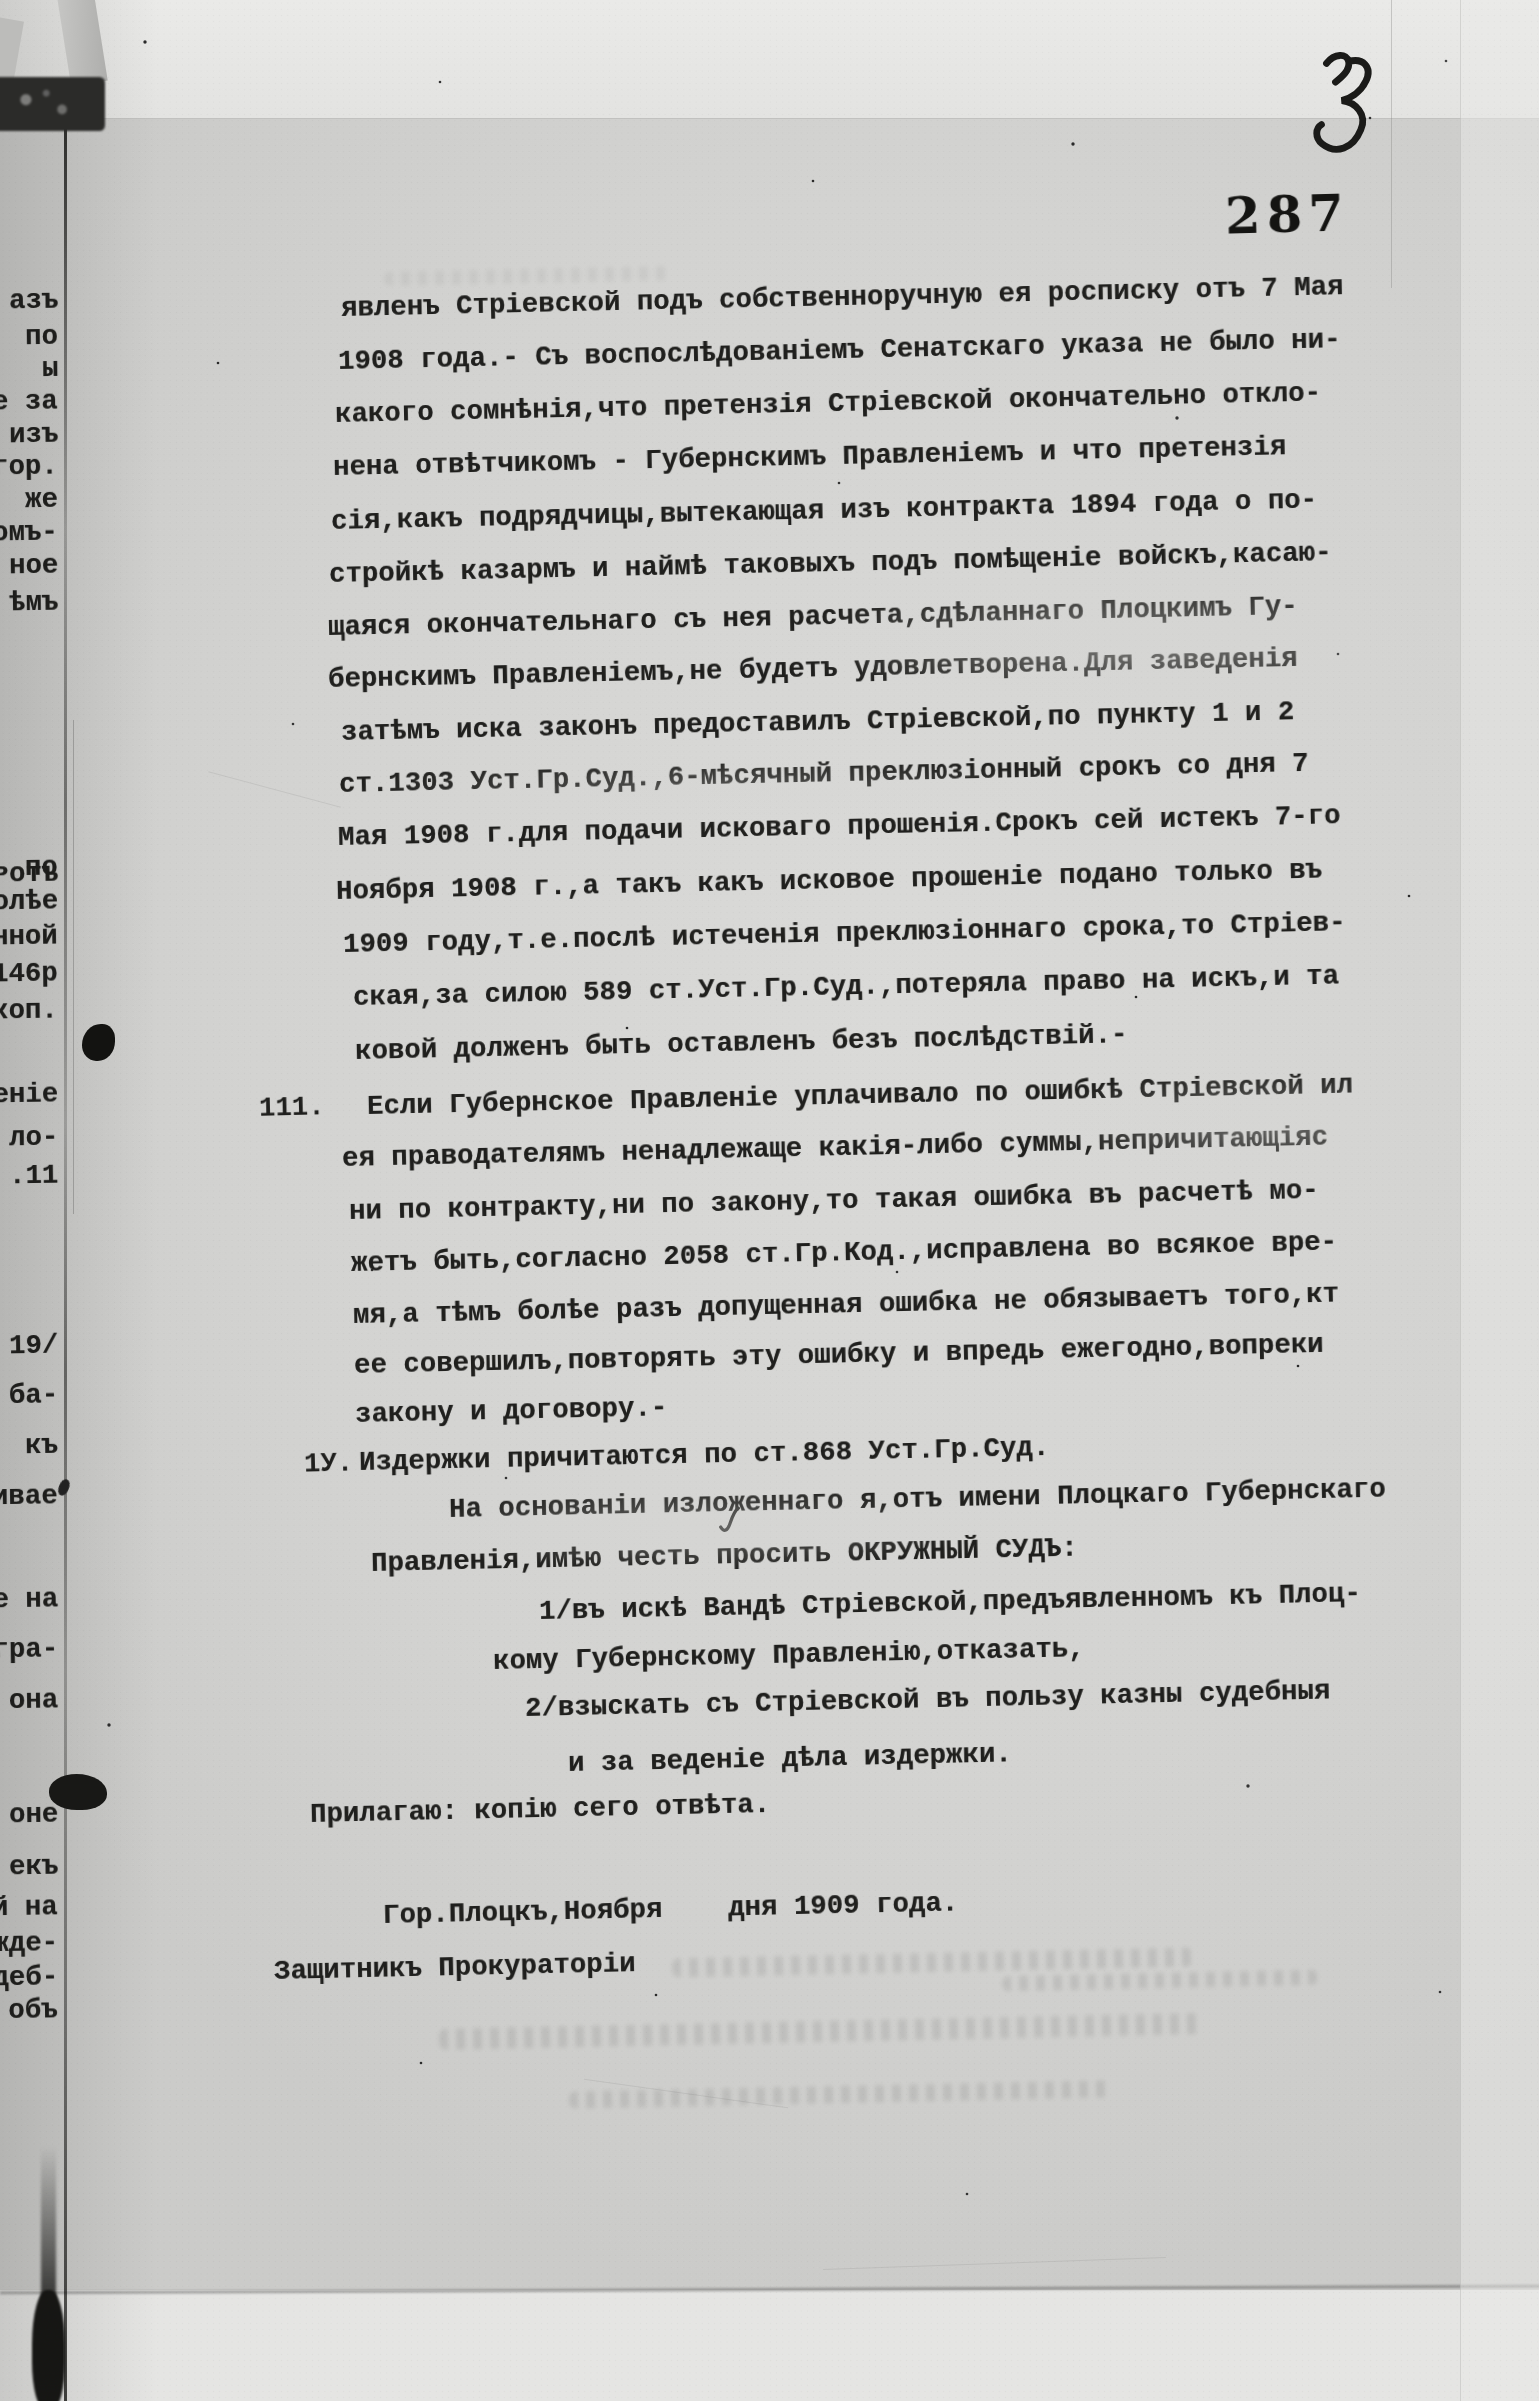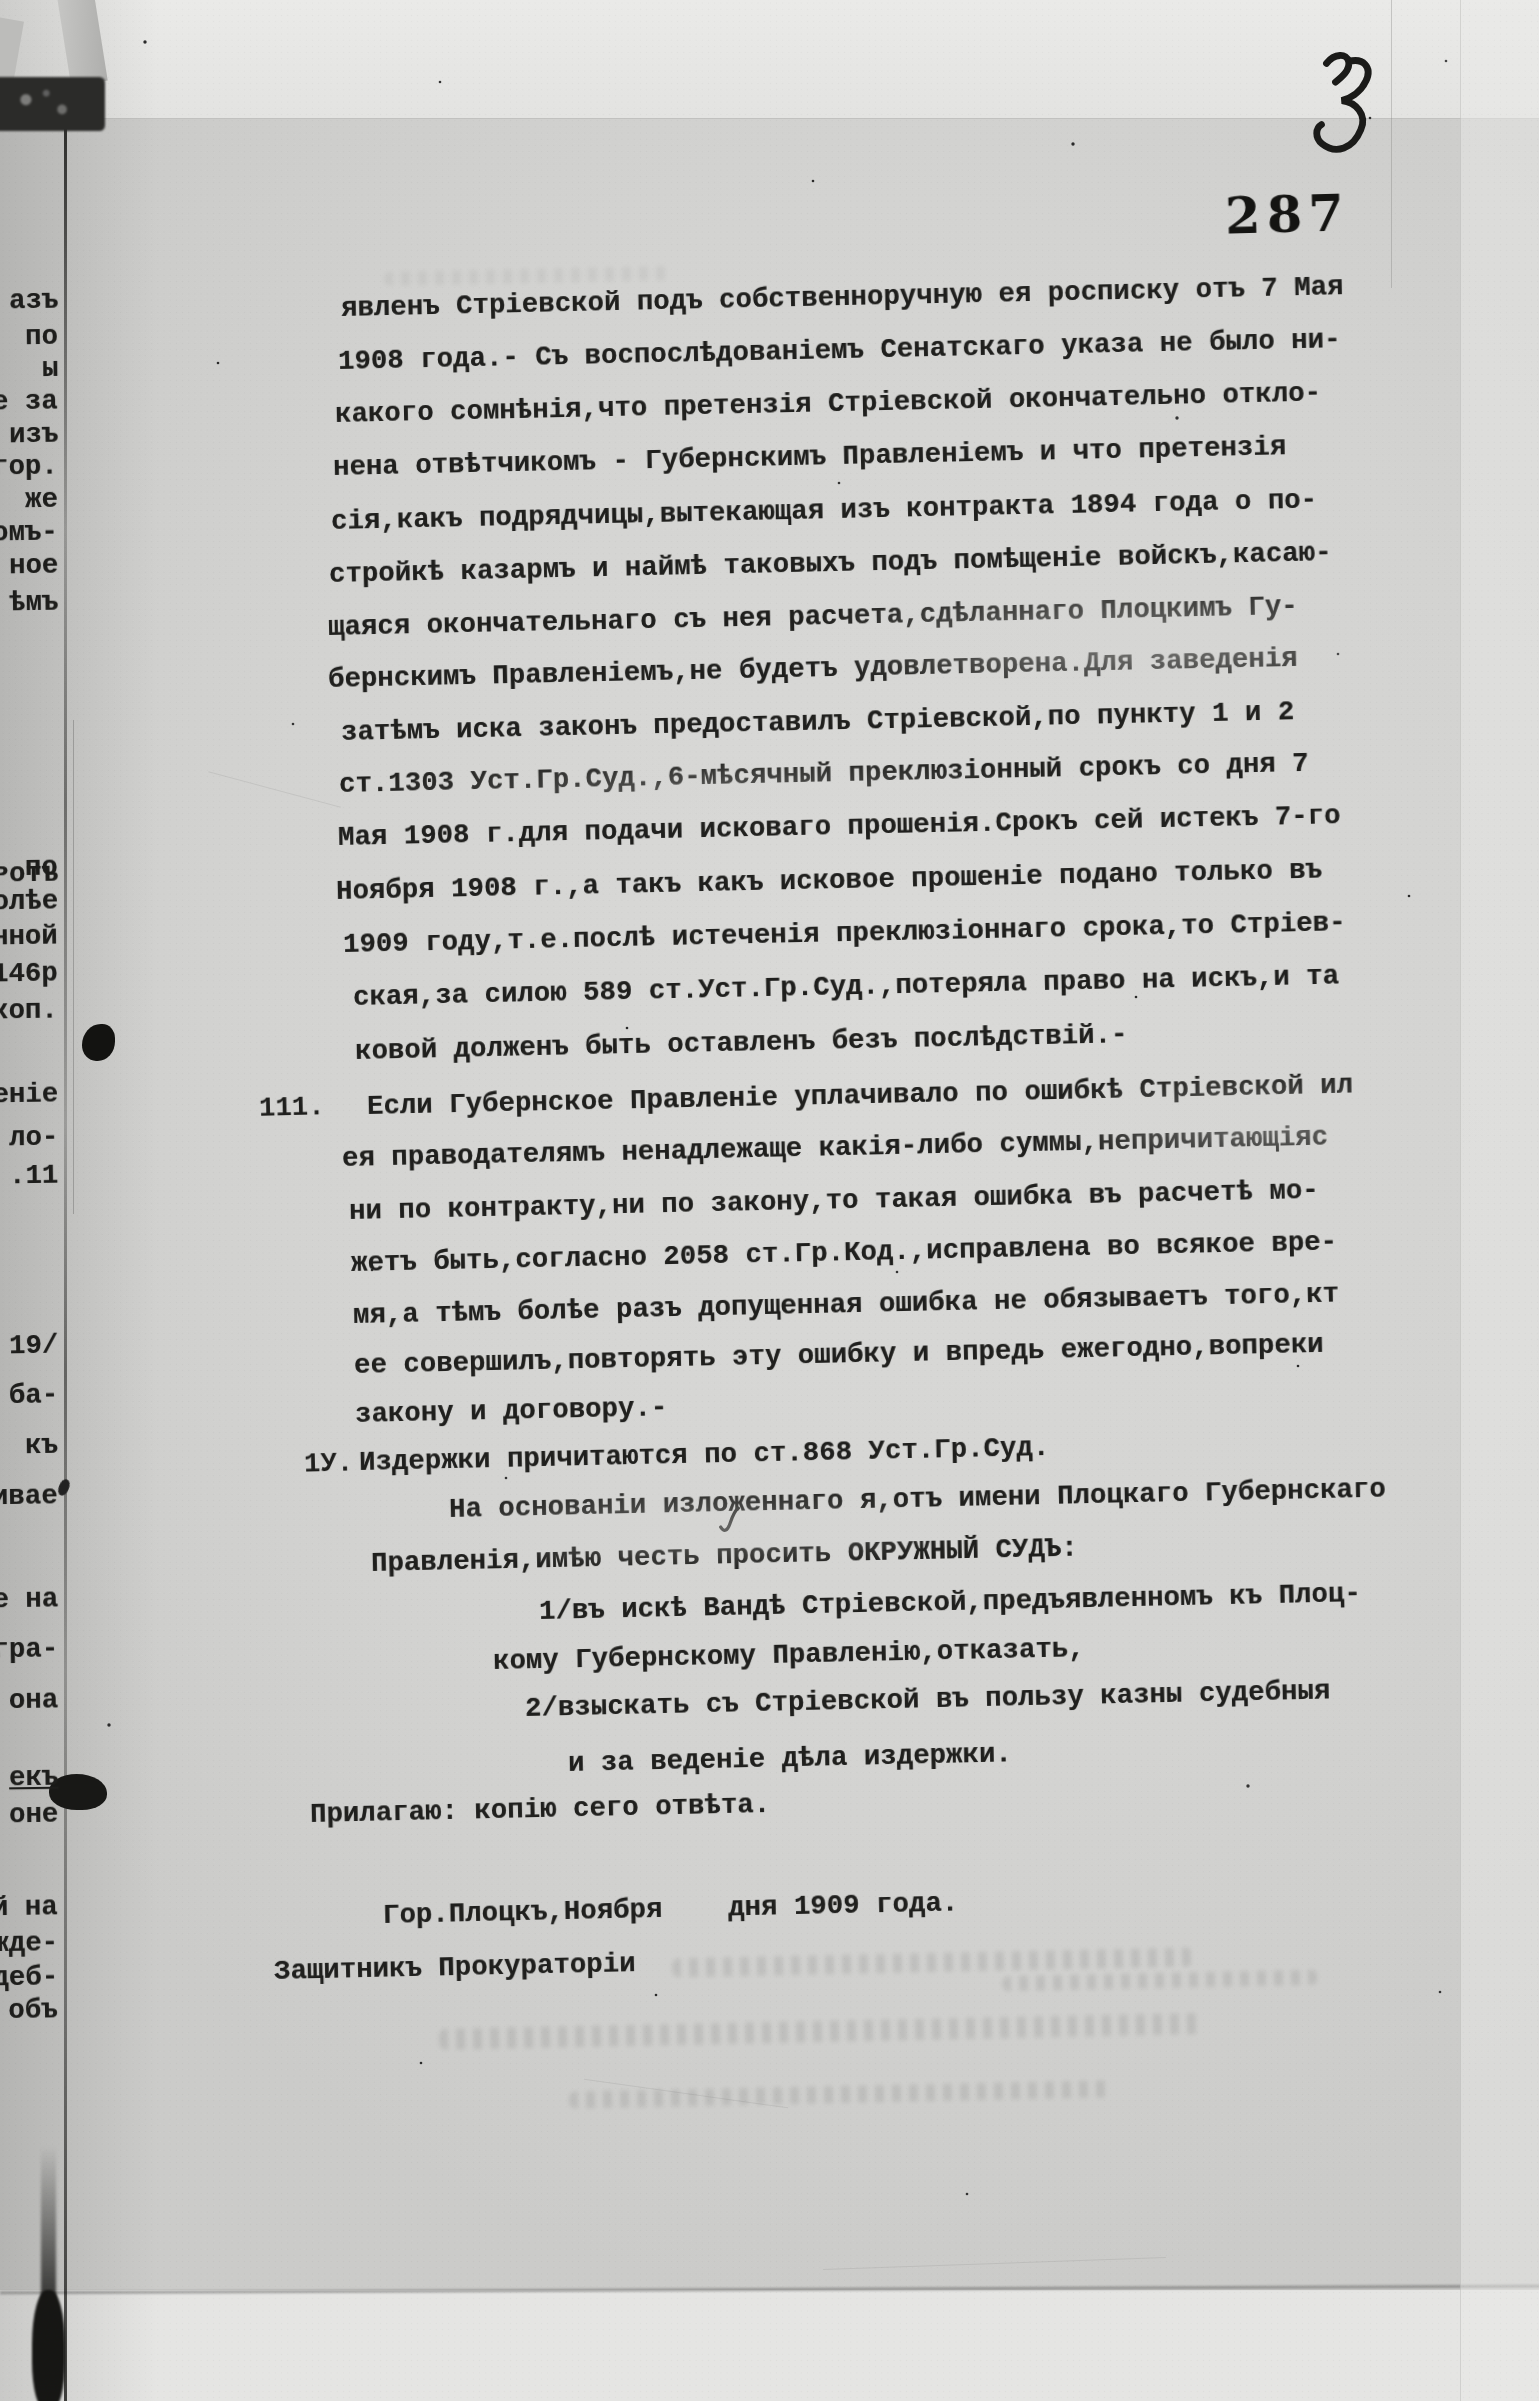--- a/index.html
+++ b/index.html
@@ -206,21 +206,21 @@
   <div class="frag" style="top:1122px;">ло-</div>
   <div class="frag" style="top:1160px;">.11</div>
   <div class="frag" style="top:1330px;">19/</div>
   <div class="frag" style="top:1380px;">ъ ба-</div>
   <div class="frag" style="top:1430px;">къ</div>
   <div class="frag" style="top:1481px;">скивае</div>
   <div class="frag" style="top:1584px;">ще на</div>
   <div class="frag" style="top:1634px;">агра-</div>
   <div class="frag" style="top:1685px;">ъ она</div>
   <div class="frag" style="top:1799px;">оне</div>
-  <div class="frag" style="top:1762px;text-decoration:underline;">екъ</div>
+  <div class="frag" style="top:1851px;">екъ</div>
   <div class="frag" style="top:1892px;">ный на</div>
   <div class="frag" style="top:1928px;">бсужде-</div>
   <div class="frag" style="top:1962px;">удеб-</div>
   <div class="frag" style="top:1995px;">77 объ</div>
 
   <div class="pen-tick">
     <svg width="23" height="36" viewBox="0 0 17 26">
       <path d="M2 16 Q6 22 9 13 Q12 4 15 2" fill="none" stroke="#262624" stroke-width="2.4" stroke-linecap="round"></path>
     </svg>
   </div>

